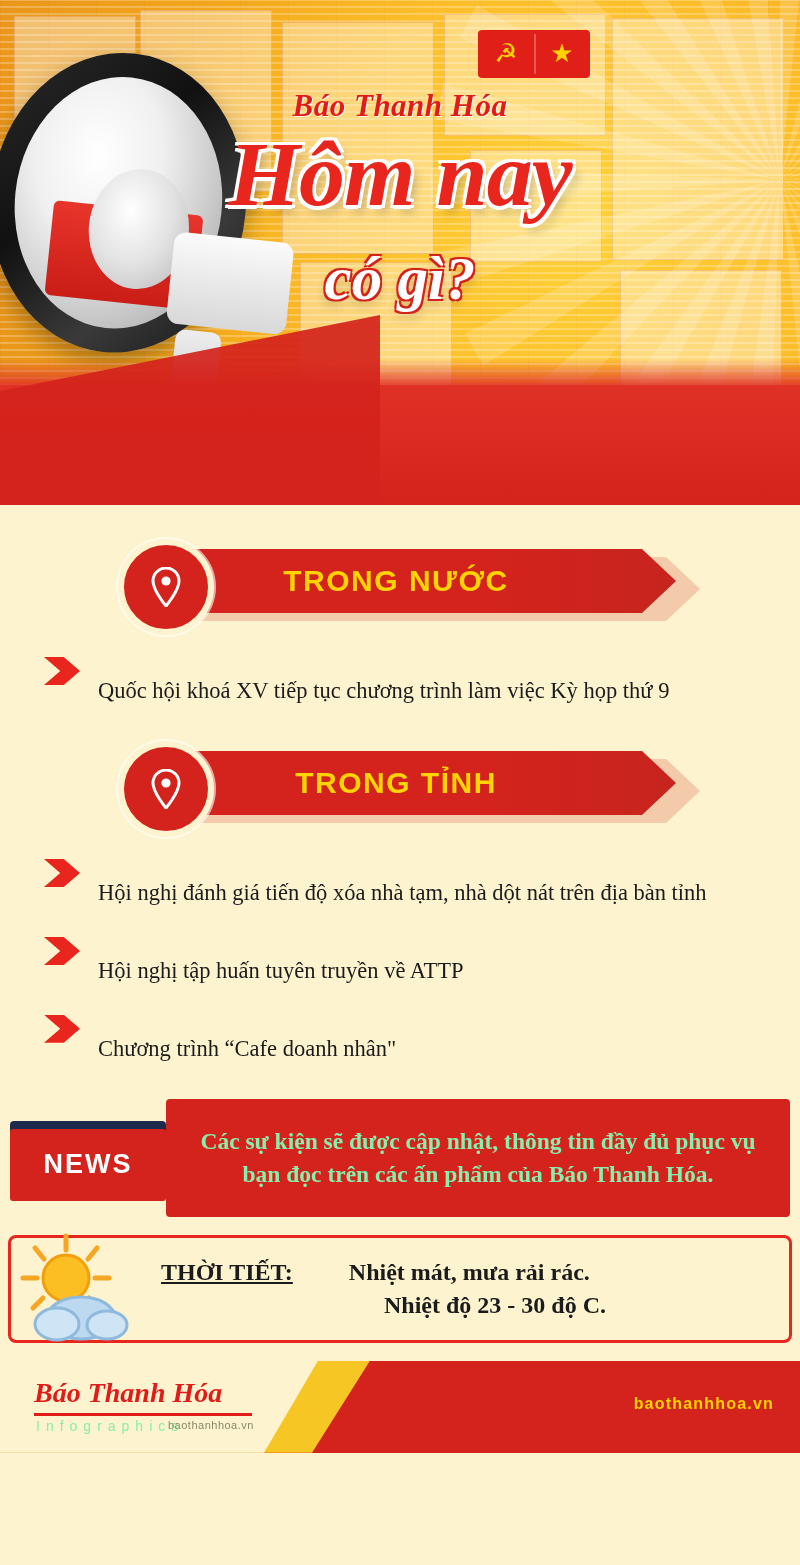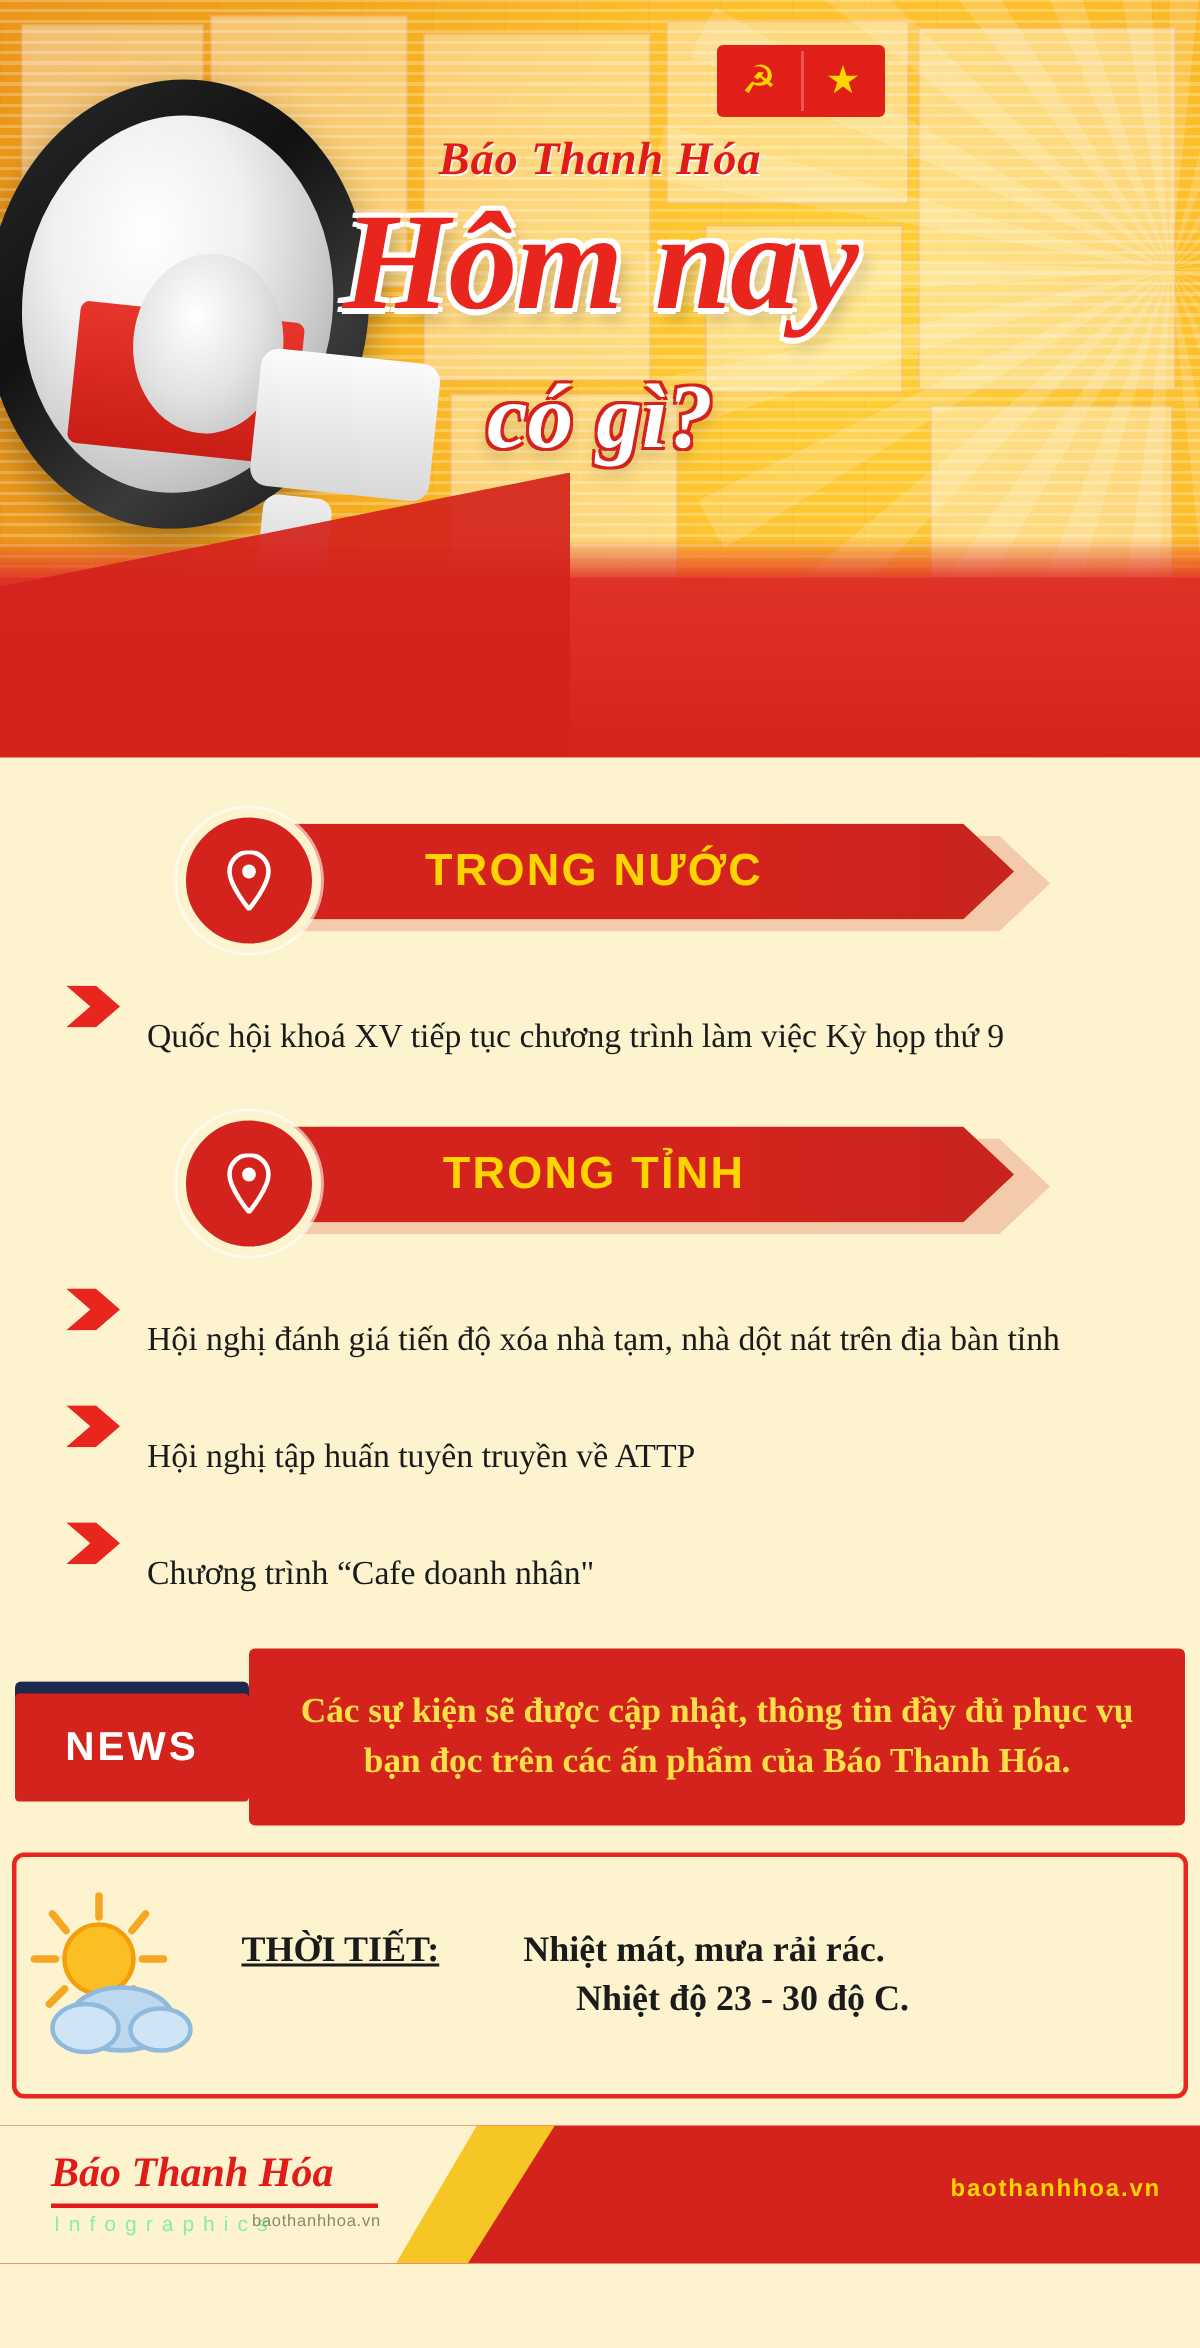--- a/index.html
+++ b/index.html
@@ -386,33 +386,33 @@
     min-height: 118px;
     background: #d4231c;
     border-radius: 4px;
     display: flex;
     align-items: center;
     justify-content: center;
     padding: 8px 16px;
     box-sizing: border-box;
   }
   .news-text {
-    color: #fde047;
+    color: #86efac;
     font-size: 23.5px;
     line-height: 1.38;
     font-weight: bold;
     text-align: center;
   }
 
   
   .weather-box {
     position: relative;
     margin: 16px 8px 0 8px;
     width: 784px;
-    height: 164px;
+    height: 108px;
     background: #fdf3cf;
     border: 3px solid #e8261d;
     border-radius: 8px;
     box-sizing: border-box;
     display: flex;
     align-items: center;
   }
   .weather-icon {
     position: relative;
     width: 150px;

